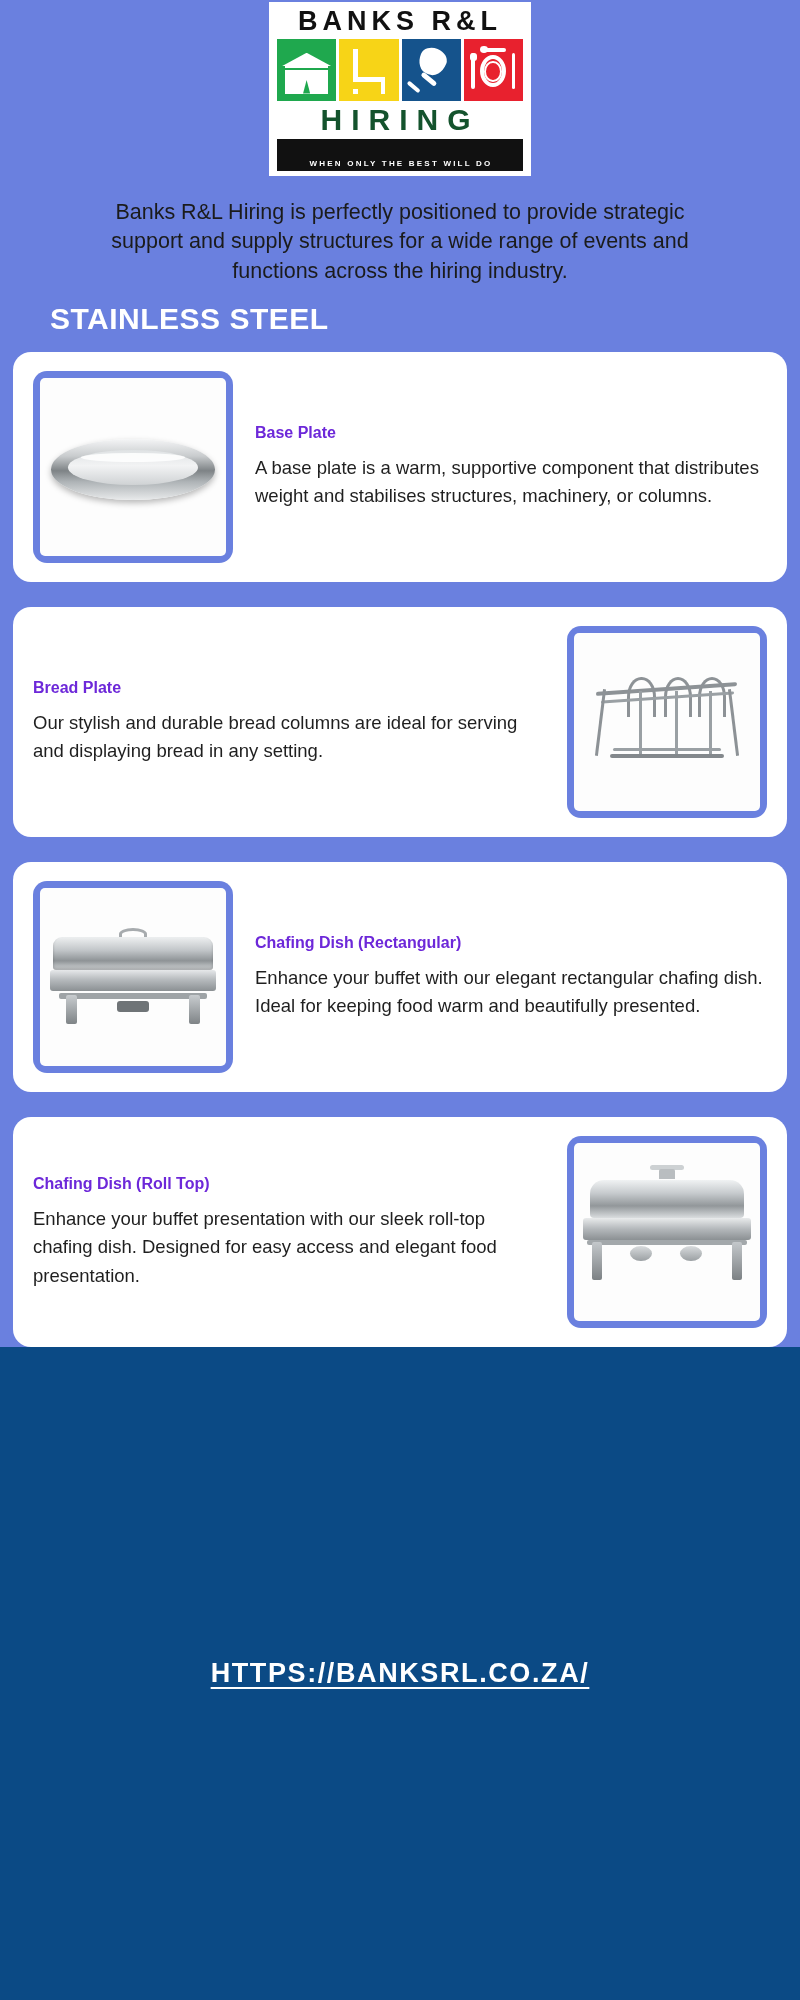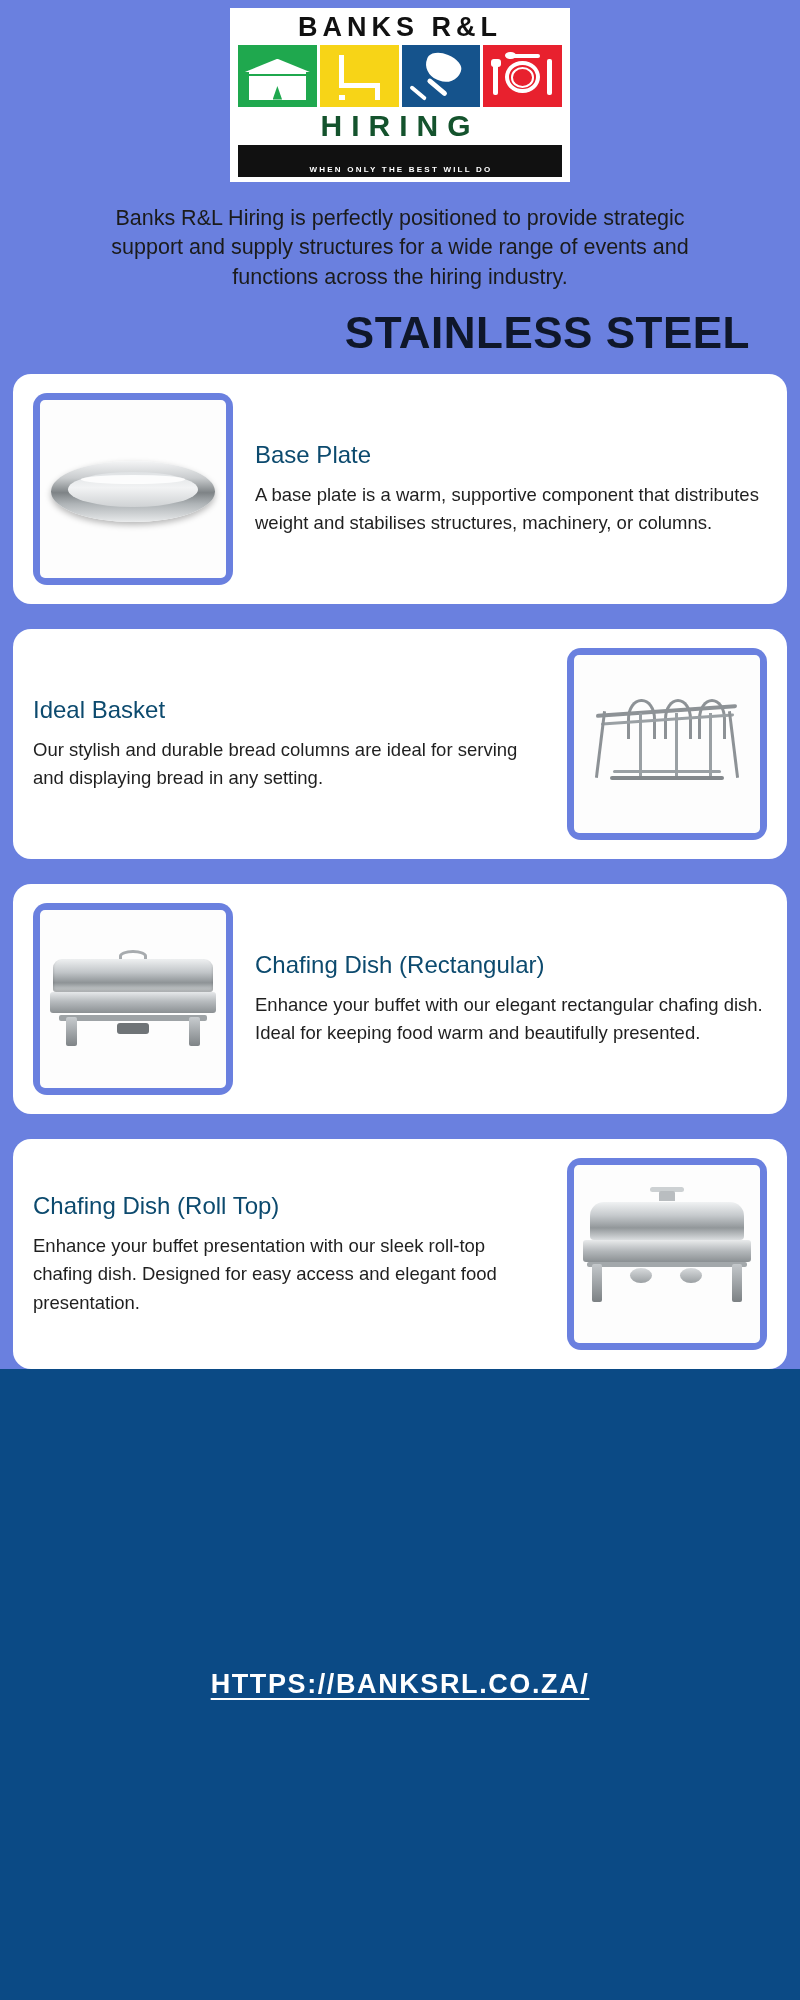--- a/index.html
+++ b/index.html
@@ -7,21 +7,21 @@
   body {
     font-family:"Liberation Sans", sans-serif;
     background:#6A80DF;
     width:800px; height:2000px;
     overflow:hidden;
     position:relative;
   }
   .page { width:800px; height:2000px; display:flex; flex-direction:column; align-items:center; }
 
   
-  .logo-wrap { width:340px; margin-top:8px; background:#ffffff; padding:6px 8px 5px 8px; }
+  .logo-wrap { width:262px; margin-top:2px; background:#ffffff; padding:6px 8px 5px 8px; }
   .logo-top { text-align:center; font-weight:bold; font-size:27px; letter-spacing:5px;
               color:#111; line-height:1.0; font-family:"Liberation Sans", sans-serif; }
   .logo-squares { display:flex; gap:3px; margin:4px 0 3px 0; height:62px; }
   .sq { flex:1; position:relative; overflow:hidden; }
   .sq-green { background:#1FA84E; }
   .sq-yellow { background:#F7D417; }
   .sq-blue { background:#15538C; }
   .sq-red { background:#E8212E; }
 
   
@@ -58,35 +58,35 @@
   .spoon-b { position:absolute; left:28%; top:12%; width:13%; height:11%; background:#fff; border-radius:50%; }
 
   .logo-bottom { text-align:center; font-weight:bold; font-size:30px; letter-spacing:9px;
                  color:#14532d; line-height:1.05; }
   .logo-tagline { margin-top:3px; background:#111; color:#fff; text-align:center;
                   font-size:8px; font-weight:bold; letter-spacing:2.2px; padding:20px 0 3px 2px; }
 
   
   .intro { width:600px; margin-top:22px; text-align:center; color:#1b1b1b;
            font-size:21.5px; line-height:1.38; }
-  .title { width:700px; margin-top:16px; text-align:right; color:#0f172a;
-           font-size:44px; font-weight:bold; letter-spacing:0.5px; }
+  .title { width:700px; margin-top:16px; text-align:left; color:#ffffff;
+           font-size:30px; font-weight:bold; letter-spacing:0.5px; }
 
   
   .cards { width:800px; margin-top:16px; display:flex; flex-direction:column; gap:25px;
            padding:0 13px; }
   .card { background:#fff; border-radius:18px; display:flex; align-items:center;
           padding:18px 20px; gap:22px; min-height:230px; }
   .card.rev { flex-direction:row-reverse; }
   .thumb { width:200px; height:192px; flex:0 0 200px; background:#6A80DF;
            border-radius:14px; padding:7px; }
   .thumb-inner { width:100%; height:100%; background:#fdfdfd; border-radius:5px;
                  position:relative; overflow:hidden; }
   .ctext { flex:1; }
-  .ctitle { color:#0c4a6e; font-size:24px; font-weight:normal; margin-bottom:12px; }
+  .ctitle { color:#6d28d9; font-size:16px; font-weight:bold; margin-bottom:12px; }
   .cbody { color:#1f1f1f; font-size:18.5px; line-height:1.52; }
 
   
   .ph { position:absolute; left:0; top:0; width:100%; height:100%; }
 
   
   .plate-outer { position:absolute; left:6%; top:34%; width:88%; height:34%;
       border-radius:50%;
       background:linear-gradient(180deg,#f4f5f6 0%,#c9ccce 28%,#7e8386 52%,#aeb3b6 70%,#e8eaeb 100%);
       box-shadow:0 3px 6px rgba(0,0,0,.28); }
@@ -239,21 +239,21 @@
               <div class="bk-v bk-v1"></div>
                 <div class="bk-v bk-v2"></div>
                 <div class="bk-v bk-v3"></div>
               <div class="bk-base2"></div>
                 <div class="bk-base"></div>
             </div>
           </div>
         </div>
       </div>
       <div class="ctext">
-        <div class="ctitle">Ideal Basket</div>
+        <div class="ctitle">Bread Plate</div>
         <div class="cbody">Our stylish and durable bread columns are ideal for serving and displaying bread in any setting.</div>
       </div>
     </div>
 
     <div class="card">
       <div class="thumb">
         <div class="thumb-inner">
           <div class="ph">
             <div class="cd">
               <div class="cd-handle"></div>

